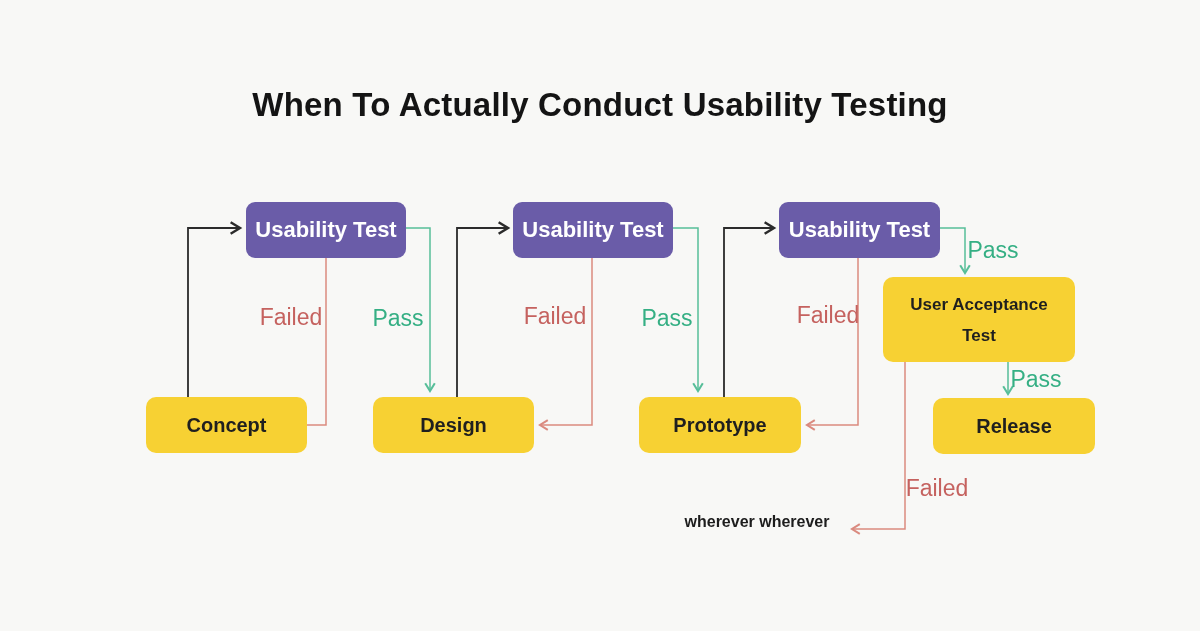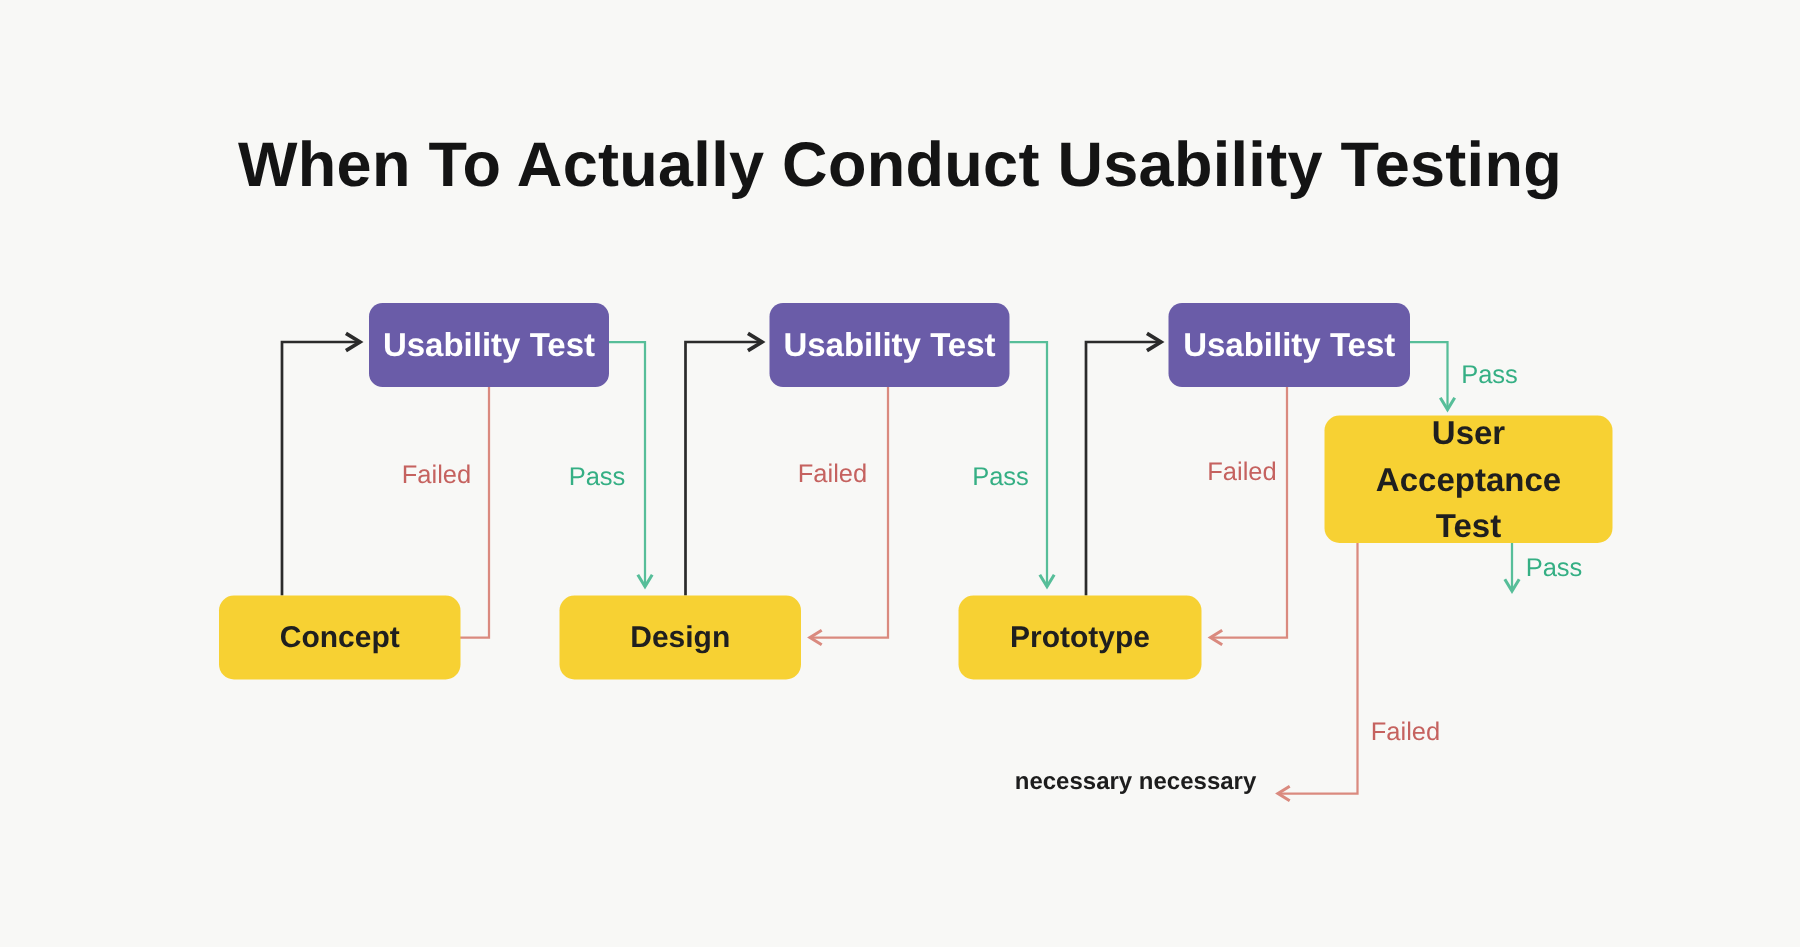--- a/index.html
+++ b/index.html
@@ -12,21 +12,21 @@
     width:1200px;
     height:631px;
     background:#f8f8f6;
     overflow:hidden;
   }
   .title{
     position:absolute;
     left:0; right:0; top:86px;
     margin:0;
     text-align:center;
-    font-size:42px;
+    font-size:33px;
     font-weight:700;
     letter-spacing:.2px;
     color:#141414;
   }
   .arrows{
     position:absolute;
     left:0; top:0;
     pointer-events:none;
   }
   .node{
@@ -50,31 +50,31 @@
     background:#f7d133;
     color:#1f1f1f;
     font-size:20px;
     border-radius:10px;
     width:161px; height:56px;
     top:397px;
   }
   .node-uat{
     background:#f7d133;
     color:#1f1f1f;
-    font-size:22px;
+    font-size:17px;
     border-radius:10px;
     left:883px; top:277px;
     width:192px; height:85px;
     line-height:31px;
     padding:0 14px;
   }
   .edge-label{
     position:absolute;
     transform:translate(-50%,-50%);
-    font-size:17px;
+    font-size:23px;
     font-weight:500;
     white-space:nowrap;
   }
   .lbl-fail{ color:#c5625f; }
   .lbl-pass{ color:#35af84; }
   .note{
     position:absolute;
     left:757px; top:522px;
     transform:translate(-50%,-50%);
     text-align:center;
@@ -122,30 +122,31 @@
   </svg>
 
   <div class="node node-test" style="left:246px;">Usability Test</div>
   <div class="node node-test" style="left:513px;">Usability Test</div>
   <div class="node node-test" style="left:779px; width:161px;">Usability Test</div>
 
   <div class="node node-stage" style="left:106px;margin-left:40px;">Concept</div>
   <div class="node node-stage" style="left:373px;">Design</div>
   <div class="node node-stage" style="left:639px; width:162px;">Prototype</div>
   <div class="node node-uat">User Acceptance Test</div>
+  <div class="node node-stage" style="left:933px; top:398px; width:162px;">Release</div>
 
   <span class="edge-label lbl-fail" style="left:291px; top:317px;">Failed</span>
   <span class="edge-label lbl-pass" style="left:398px; top:318px;">Pass</span>
 
   <span class="edge-label lbl-fail" style="left:555px; top:316px;">Failed</span>
   <span class="edge-label lbl-pass" style="left:667px; top:318px;">Pass</span>
 
   <span class="edge-label lbl-fail" style="left:828px; top:315px;">Failed</span>
   <span class="edge-label lbl-pass" style="left:993px; top:250px;">Pass</span>
 
   <span class="edge-label lbl-pass" style="left:1036px; top:379px;">Pass</span>
   <span class="edge-label lbl-fail" style="left:937px; top:488px;">Failed</span>
 
   <div class="note">
-    <span>necessary necessary</span>
+    <span>wherever wherever</span>
   </div>
 
 </div>
 
 </body></html>

